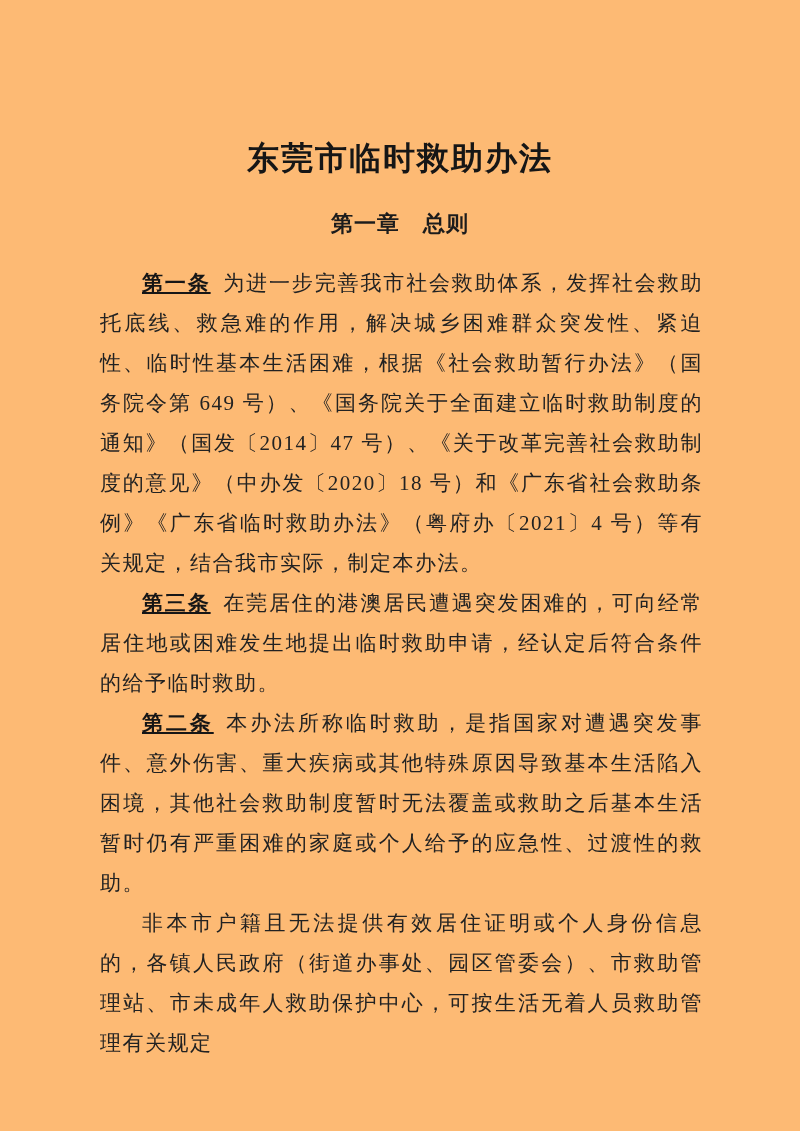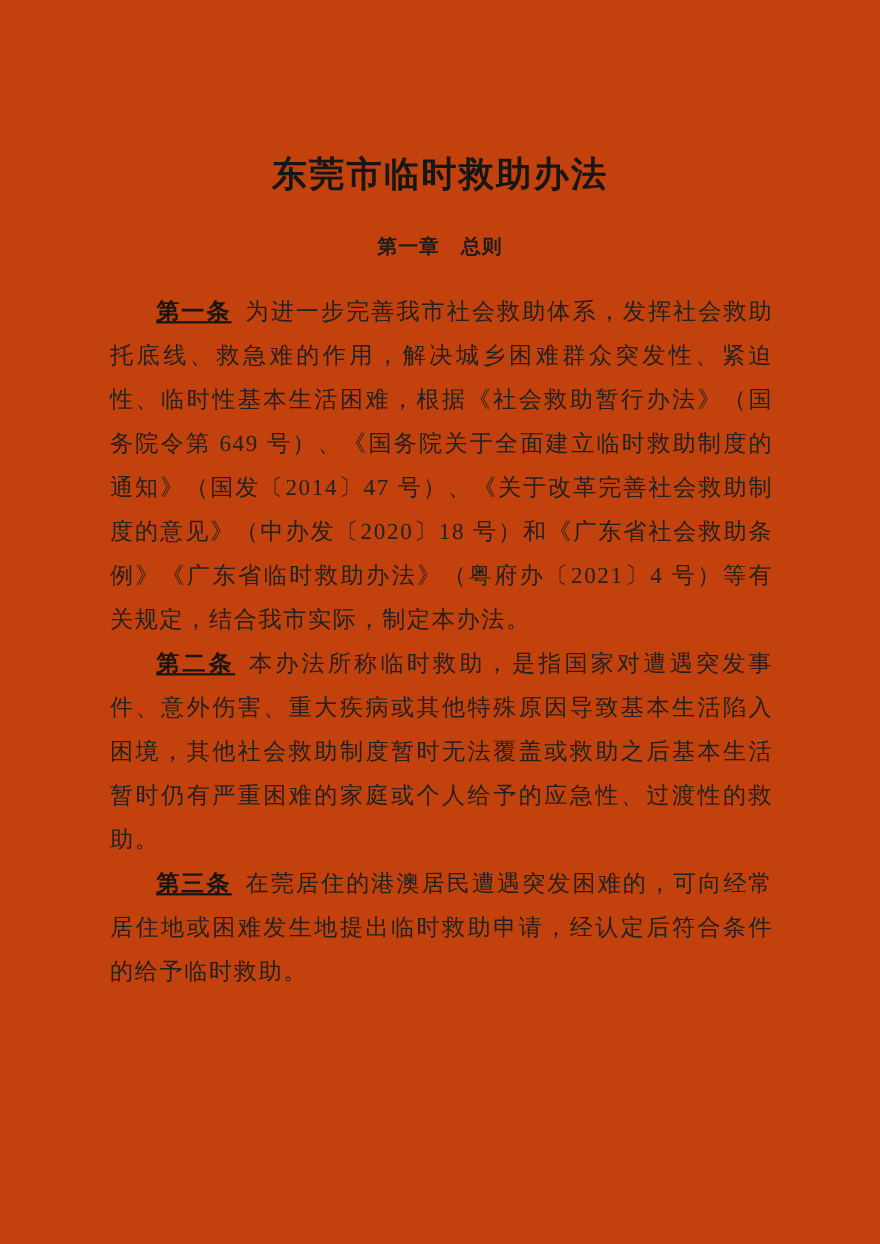--- a/index.html
+++ b/index.html
@@ -5,39 +5,39 @@
   html, body {
     margin: 0;
     padding: 0;
     background: #e9e9e9;
   }
   .page {
     position: relative;
     width: 800px;
     height: 1131px;
     margin: 0 auto;
-    background: #c2410c;
+    background: #fdba74;
     overflow: hidden;
     color: #1f1f1f;
     font-family: "Liberation Serif", "DejaVu Serif", serif;
   }
   .doc-title {
     margin: 140px 0 0 0;
     text-align: center;
     font-size: 32px;
     line-height: 36px;
     font-weight: 700;
     letter-spacing: 2px;
     color: #161616;
     font-family: "Liberation Serif", "DejaVu Serif", serif;
   }
   .chapter-heading {
     margin: 36px 0 0 0;
     text-align: center;
-    font-size: 18px;
+    font-size: 22px;
     line-height: 24px;
     font-weight: 700;
     letter-spacing: 1px;
     color: #1c1c1c;
     font-family: "Liberation Sans", "DejaVu Sans", sans-serif;
   }
   .doc-body {
     margin: 27px 0 0 0;
     padding: 0 97px 0 100px;
   }
@@ -70,22 +70,25 @@
 
   <h2 class="chapter-heading">第一章　总则</h2>
 
   <div class="doc-body">
 
     <p class="para">
       <span class="art-num">第一条</span><span>为进一步完善我市社会救助体系，发挥社会救助托底线、救急难的作用，解决城乡困难群众突发性、紧迫性、临时性基本生活困难，根据《社会救助暂行办法》（国务院令第 649 号）、《国务院关于全面建立临时救助制度的通知》（国发〔2014〕47 号）、《关于改革完善社会救助制度的意见》（中办发〔2020〕18 号）和《广东省社会救助条例》《广东省临时救助办法》（粤府办〔2021〕4 号）等有关规定，结合我市实际，制定本办法。</span>
     </p>
 
     <p class="para">
+      <span class="art-num">第三条</span><span>在莞居住的港澳居民遭遇突发困难的，可向经常居住地或困难发生地提出临时救助申请，经认定后符合条件的给予临时救助。</span>
+    </p>
+
+    <p class="para">
       <span class="art-num">第二条</span><span>本办法所称临时救助，是指国家对遭遇突发事件、意外伤害、重大疾病或其他特殊原因导致基本生活陷入困境，其他社会救助制度暂时无法覆盖或救助之后基本生活暂时仍有严重困难的家庭或个人给予的应急性、过渡性的救助。</span>
     </p>
 
     <p class="para">
-      <span class="art-num">第三条</span><span>在莞居住的港澳居民遭遇突发困难的，可向经常居住地或困难发生地提出临时救助申请，经认定后符合条件的给予临时救助。</span>
+      <span>非本市户籍且无法提供有效居住证明或个人身份信息的，各镇人民政府（街道办事处、园区管委会）、市救助管理站、市未成年人救助保护中心，可按生活无着人员救助管理有关规定</span>
     </p>
-
 
   </div>
 </div>
 
 </body></html>

